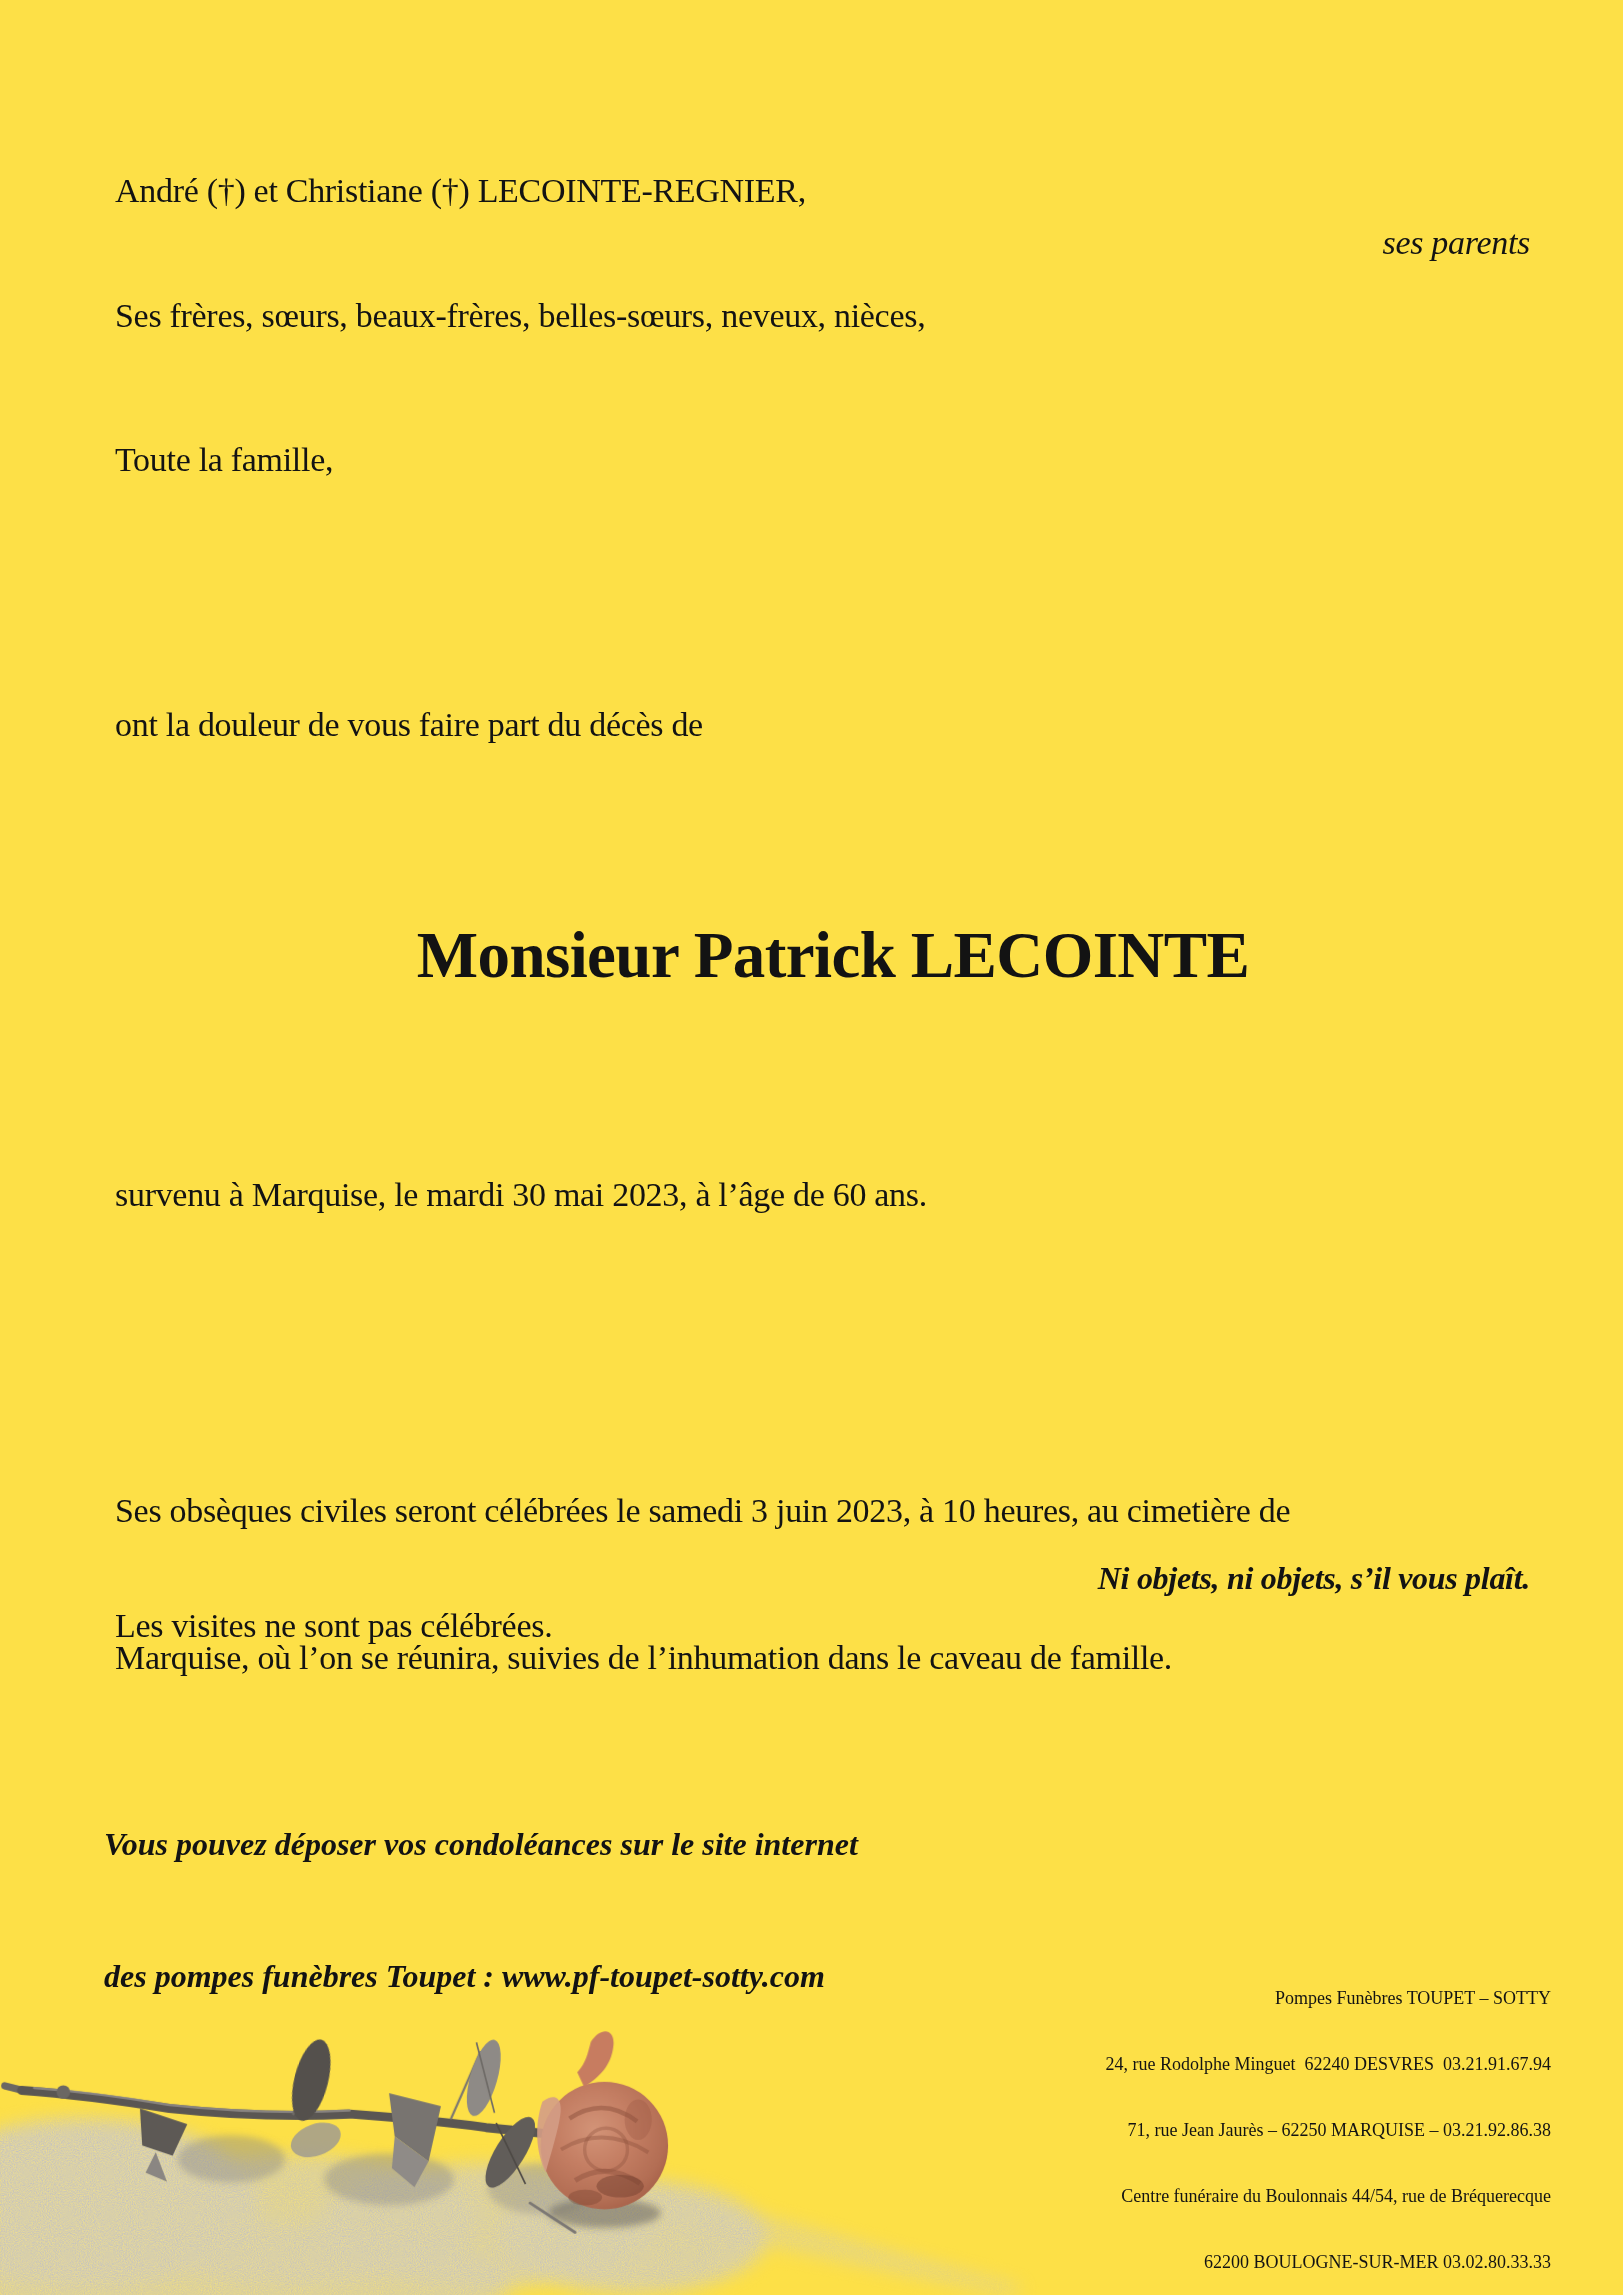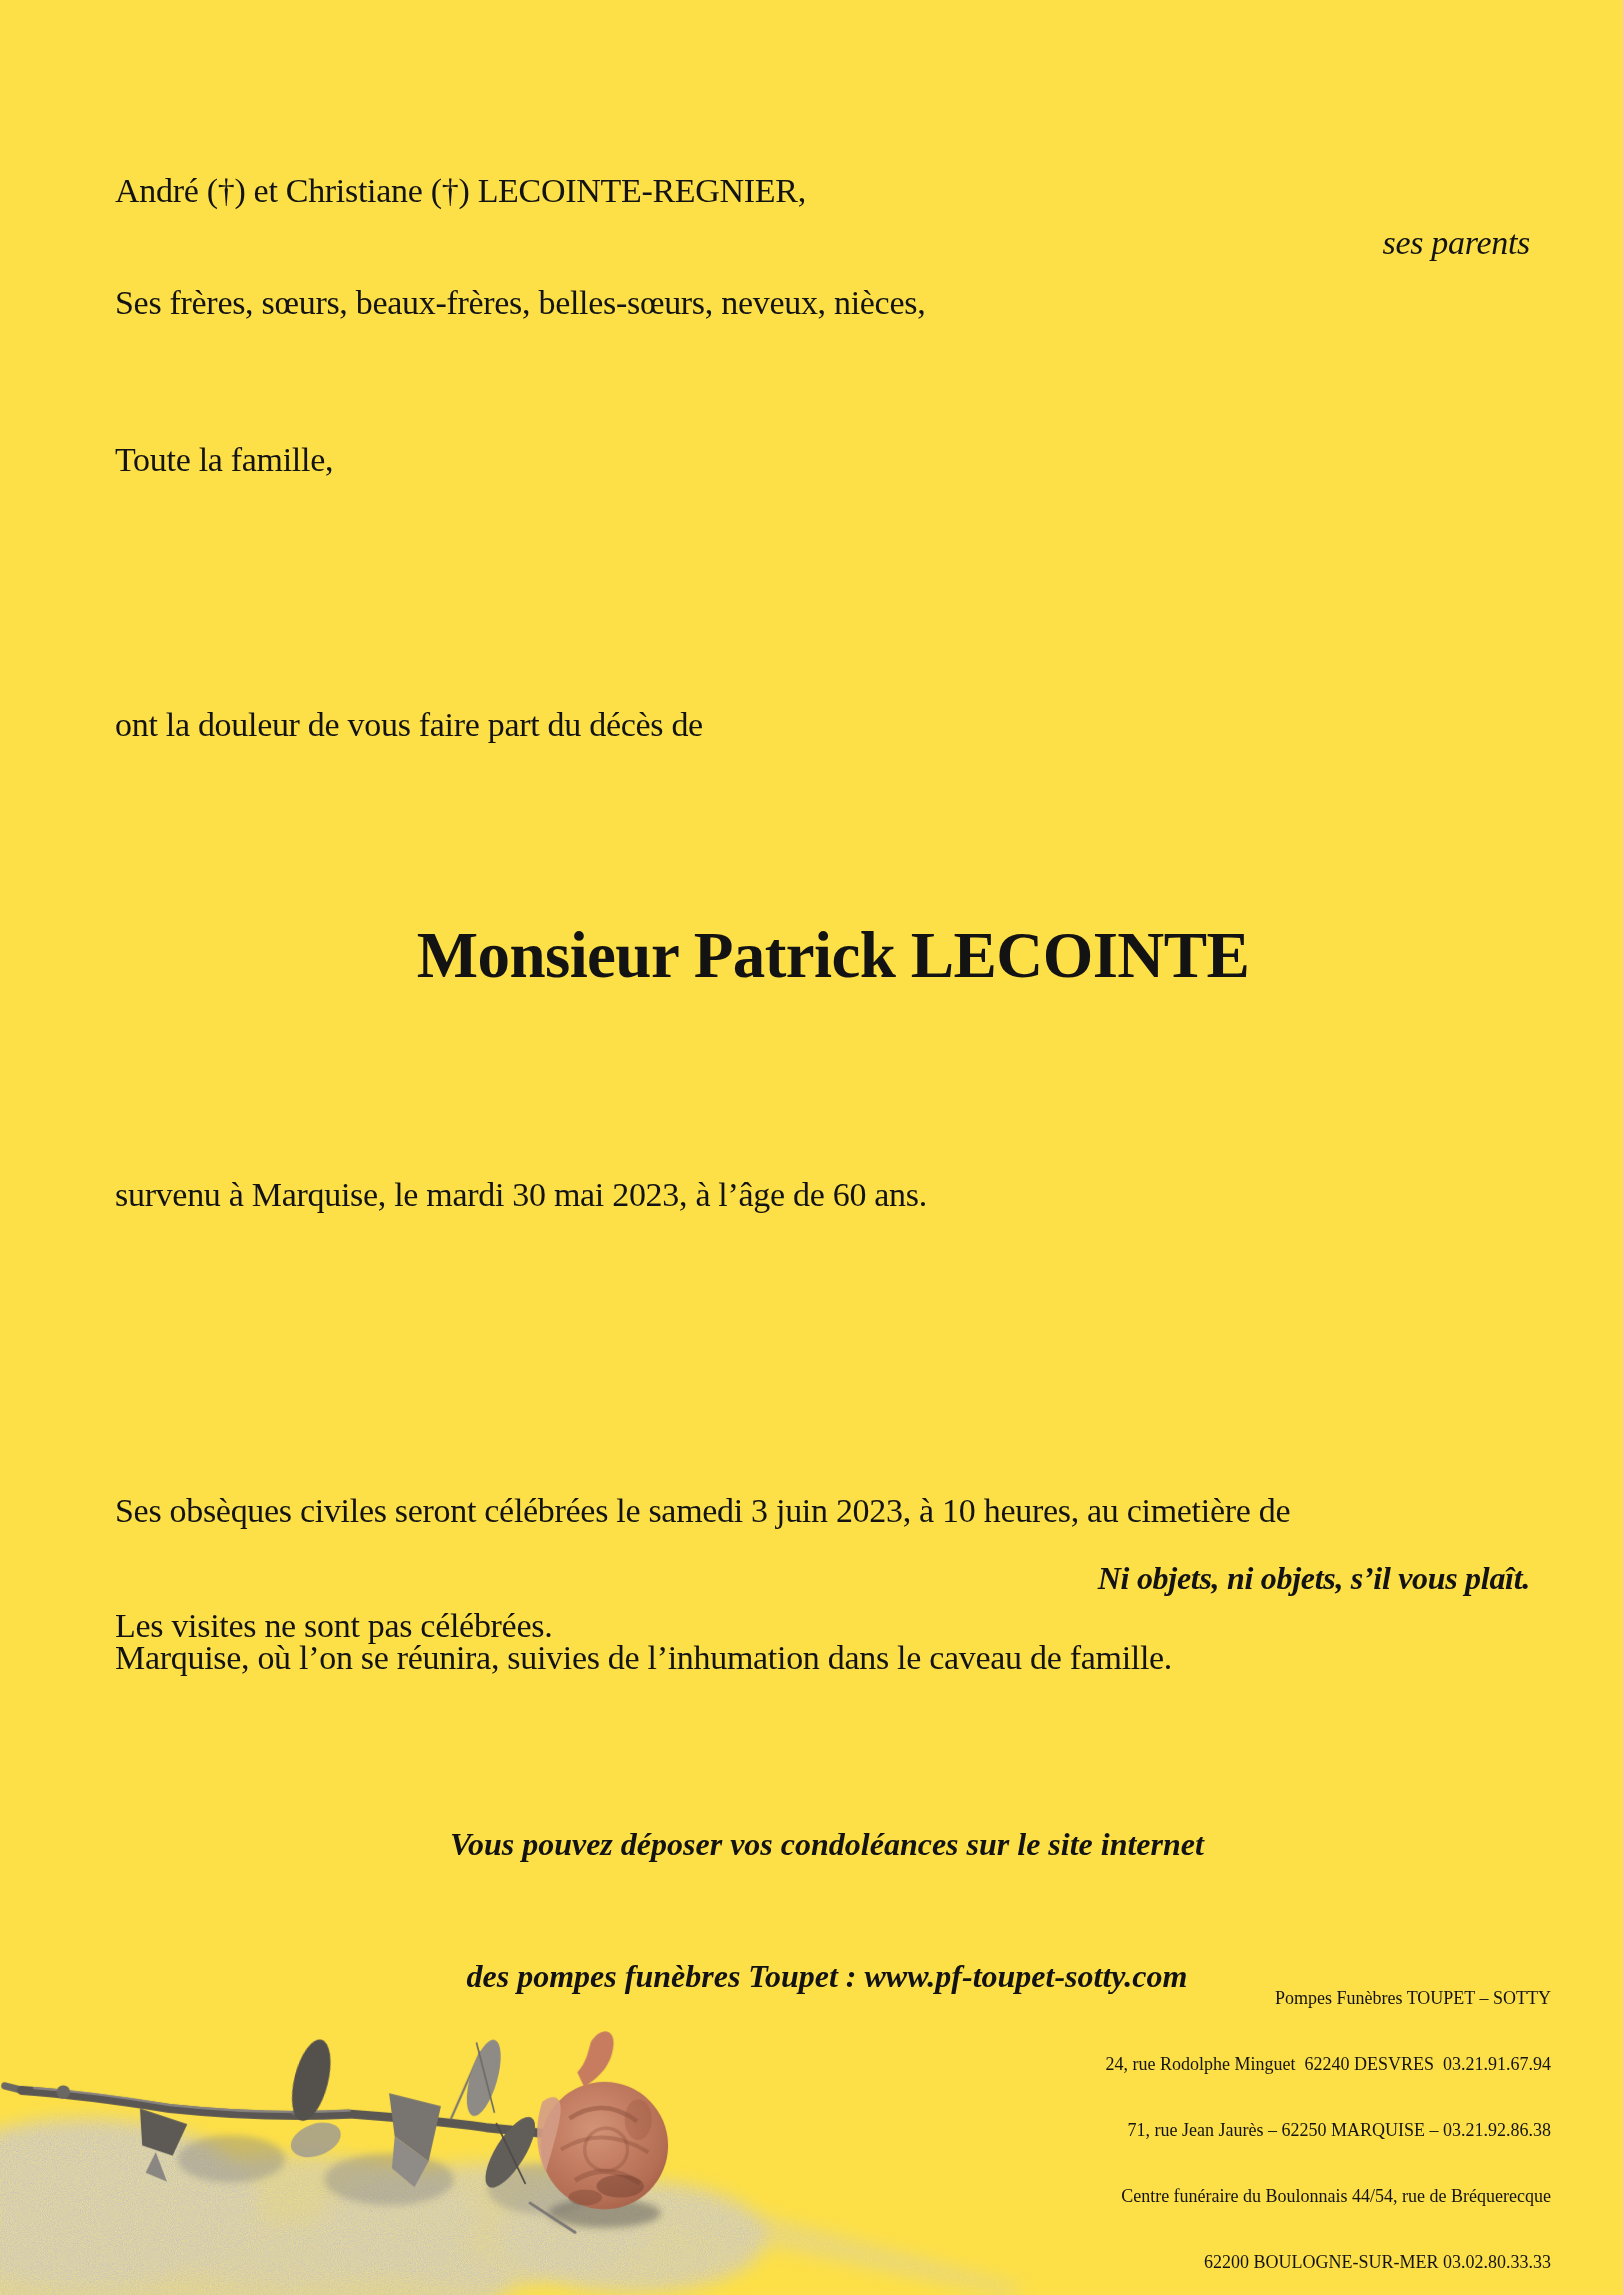--- a/index.html
+++ b/index.html
@@ -20,21 +20,20 @@
     line-height: 1.1;
   }
   .italic  { font-style: italic; }
   .boldit  { font-style: italic; font-weight: bold; }
   .right   { right: 93px; text-align: right; }
   .left    { left: 115px; }
   .centerband {
     position: absolute;
     left: 104px;
     right: 73px;
-    text-align: center;
     white-space: pre;
   }
   .deceased {
     position: absolute;
     left: 116px;
     right: 73px;
     top: 918px;
     margin: 0;
     text-align: center;
     font-size: 65px;
@@ -65,21 +64,21 @@
 </style>
 </head>
 <body>
 
 <div class="page">
 
   <div class="line left" style="top:172px">André (†) et Christiane (†) LECOINTE-REGNIER,</div>
 
   <div class="line right italic" style="top:224px">ses parents</div>
 
-  <div class="line left" style="top:284px">Ses frères, sœurs, beaux-frères, belles-sœurs, neveux, nièces,</div>
+  <div class="line left" style="top:297px">Ses frères, sœurs, beaux-frères, belles-sœurs, neveux, nièces,</div>
 
   <div class="line left" style="top:441px">Toute la famille,</div>
 
   <div class="line left" style="top:706px">ont la douleur de vous faire part du décès de</div>
 
   <h1 class="deceased">Monsieur Patrick LECOINTE</h1>
 
   <div class="line left" style="top:1176px">survenu à Marquise, le mardi 30 mai 2023, à l’âge de 60 ans.</div>
 
   <div class="line left ceremony">

